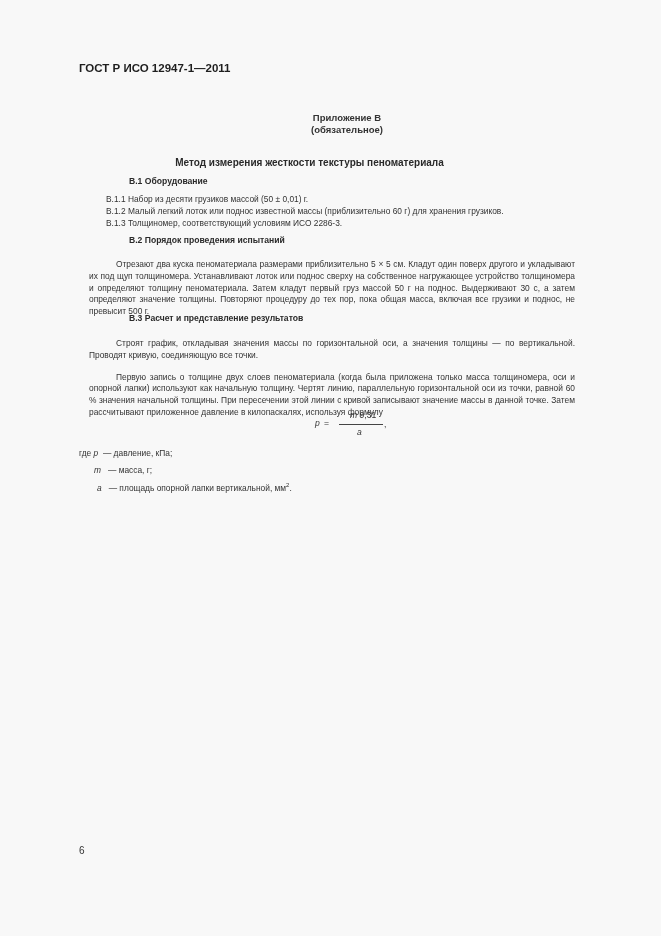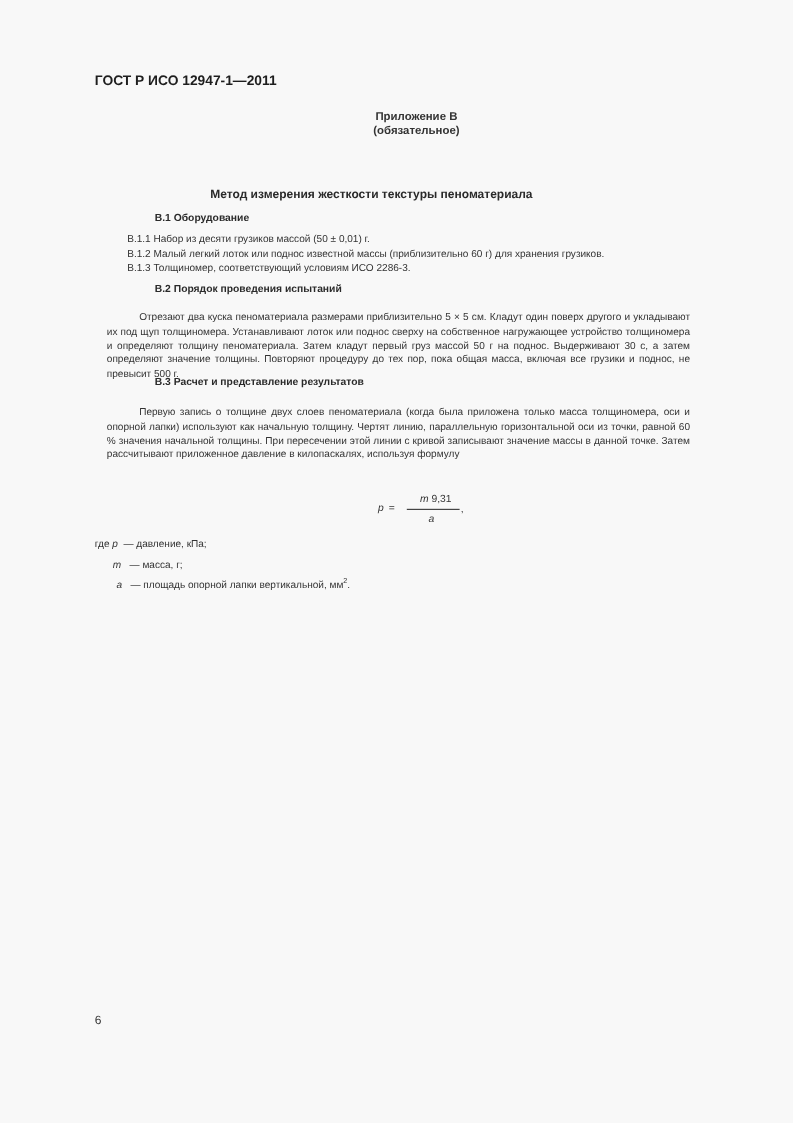--- a/index.html
+++ b/index.html
@@ -3,21 +3,21 @@
 <meta charset="utf-8">
 <style>
   html, body { margin:0; padding:0; }
   body {
     width:661px; height:936px; background:#f8f8f8; position:relative; overflow:hidden;
     font-family:"Liberation Sans", sans-serif; color:#2a2a2a;
   }
   .abs { position:absolute; }
   .hdr { left:79px; top:62px; font-size:11.5px; font-weight:bold; color:#1e1e1e; }
   .annex { left:0; width:661px; top:92px; text-align:right; }
-  .annex div { position:absolute; font-size:9.5px; font-weight:bold; text-align:center; width:120px; left:287px; color:#333; }
+  .annex div { position:absolute; font-size:9.5px; font-weight:bold; text-align:center; width:120px; left:287px; color:#333;margin-top:20px; }
   .title { left:0; width:569px; top:157px; text-align:center; font-size:10px; font-weight:bold; color:#2a2a2a; padding-left:50px; box-sizing:border-box;}
   .sec { left:106px; font-size:8.6px; font-weight:bold; color:#2a2a2a;padding-left:23px; }
   .item { left:106px; font-size:8.4px; color:#333; white-space:nowrap; }
   .para { left:79px; width:506px; font-size:8.4px; line-height:11.8px; color:#333; text-align:justify; }
   .para p { margin:10px; text-indent:27px; }
   .formula { left:315px; top:410px; width:90px; height:32px; font-size:8.6px; color:#333; }
   .formula .p { position:absolute; left:0; top:8px; font-style:italic; }
   .formula .eq { position:absolute; left:9px; top:8px; }
   .formula .num { position:absolute; left:35px; top:0; }
   .formula .line { position:absolute; left:24px; top:14px; width:44px; border-top:1px solid #444; }
@@ -45,20 +45,21 @@
 <div class="abs item" style="top:206px">В.1.2  Малый легкий лоток или поднос известной массы (приблизительно 60 г) для хранения грузиков.</div>
 <div class="abs item" style="top:218px">В.1.3  Толщиномер, соответствующий условиям ИСО 2286-3.</div>
 
 <div class="abs sec" style="top:235px">В.2 Порядок проведения испытаний</div>
 <div class="abs para" style="top:249px">
   <p>Отрезают два куска пеноматериала размерами приблизительно 5 × 5 см. Кладут один поверх другого и укладывают их под щуп толщиномера. Устанавливают лоток или поднос сверху на собственное нагружающее устройство толщиномера и определяют толщину пеноматериала. Затем кладут первый груз массой 50 г на поднос. Выдерживают 30 с, а затем определяют значение толщины. Повторяют процедуру до тех пор, пока общая масса, включая все грузики и поднос, не превысит 500 г.</p>
 </div>
 
 <div class="abs sec" style="top:313px">В.3  Расчет и представление результатов</div>
 <div class="abs para" style="top:328px">
+  <p>Строят график, откладывая значения массы по горизонтальной оси, а значения толщины — по вертикальной. Проводят кривую, соединяющую все точки.</p>
   <p>Первую запись о толщине двух слоев пеноматериала (когда была приложена только масса толщиномера, оси и опорной лапки) используют как начальную толщину. Чертят линию, параллельную горизонтальной оси из точки, равной 60 % значения начальной толщины. При пересечении этой линии с кривой записывают значение массы в данной точке. Затем рассчитывают приложенное давление в килопаскалях, используя формулу</p>
 </div>
 
 <div class="abs formula">
   <span class="p">p</span>
   <span class="eq">=</span>
   <span class="num"><i>m</i> 9,31</span>
   <span class="line"></span>
   <span class="den">a</span>
   <span class="comma">,</span>

